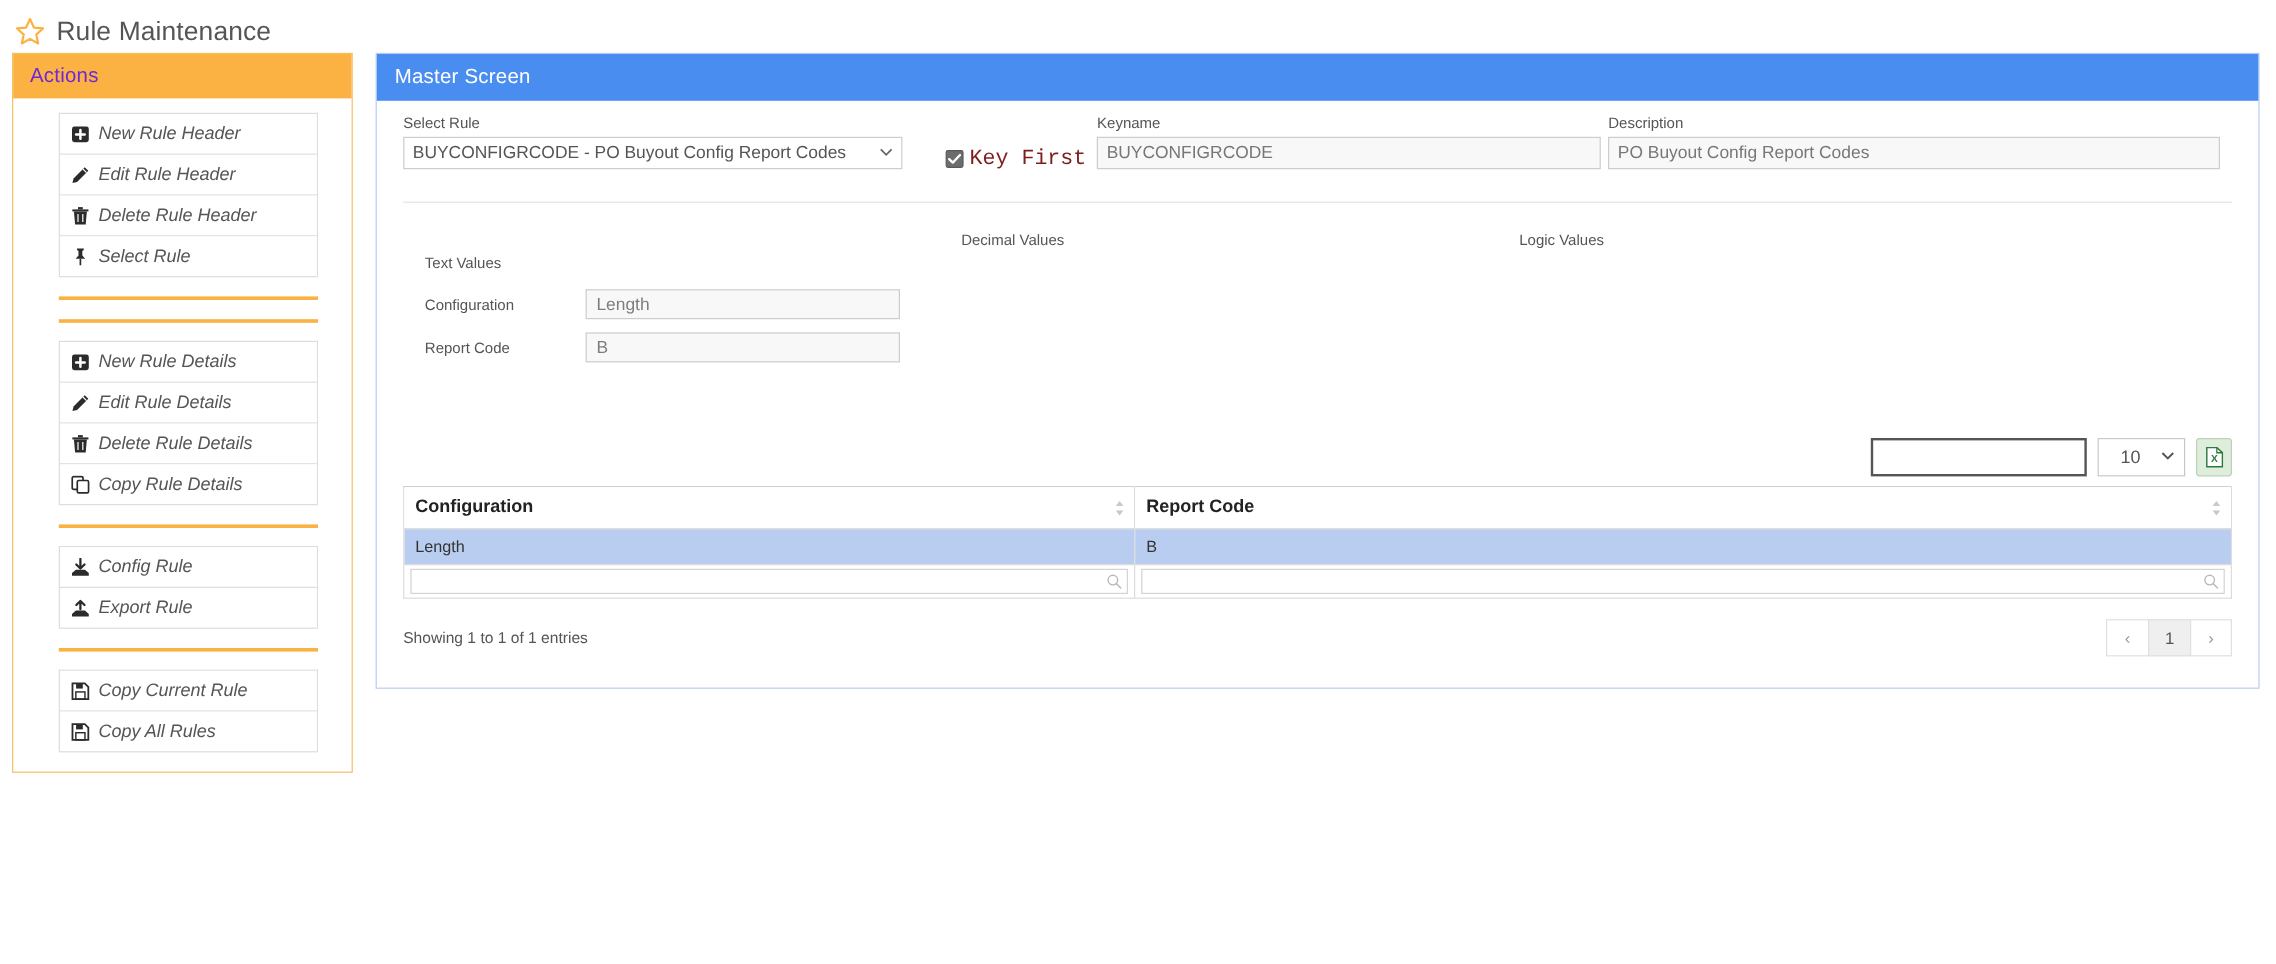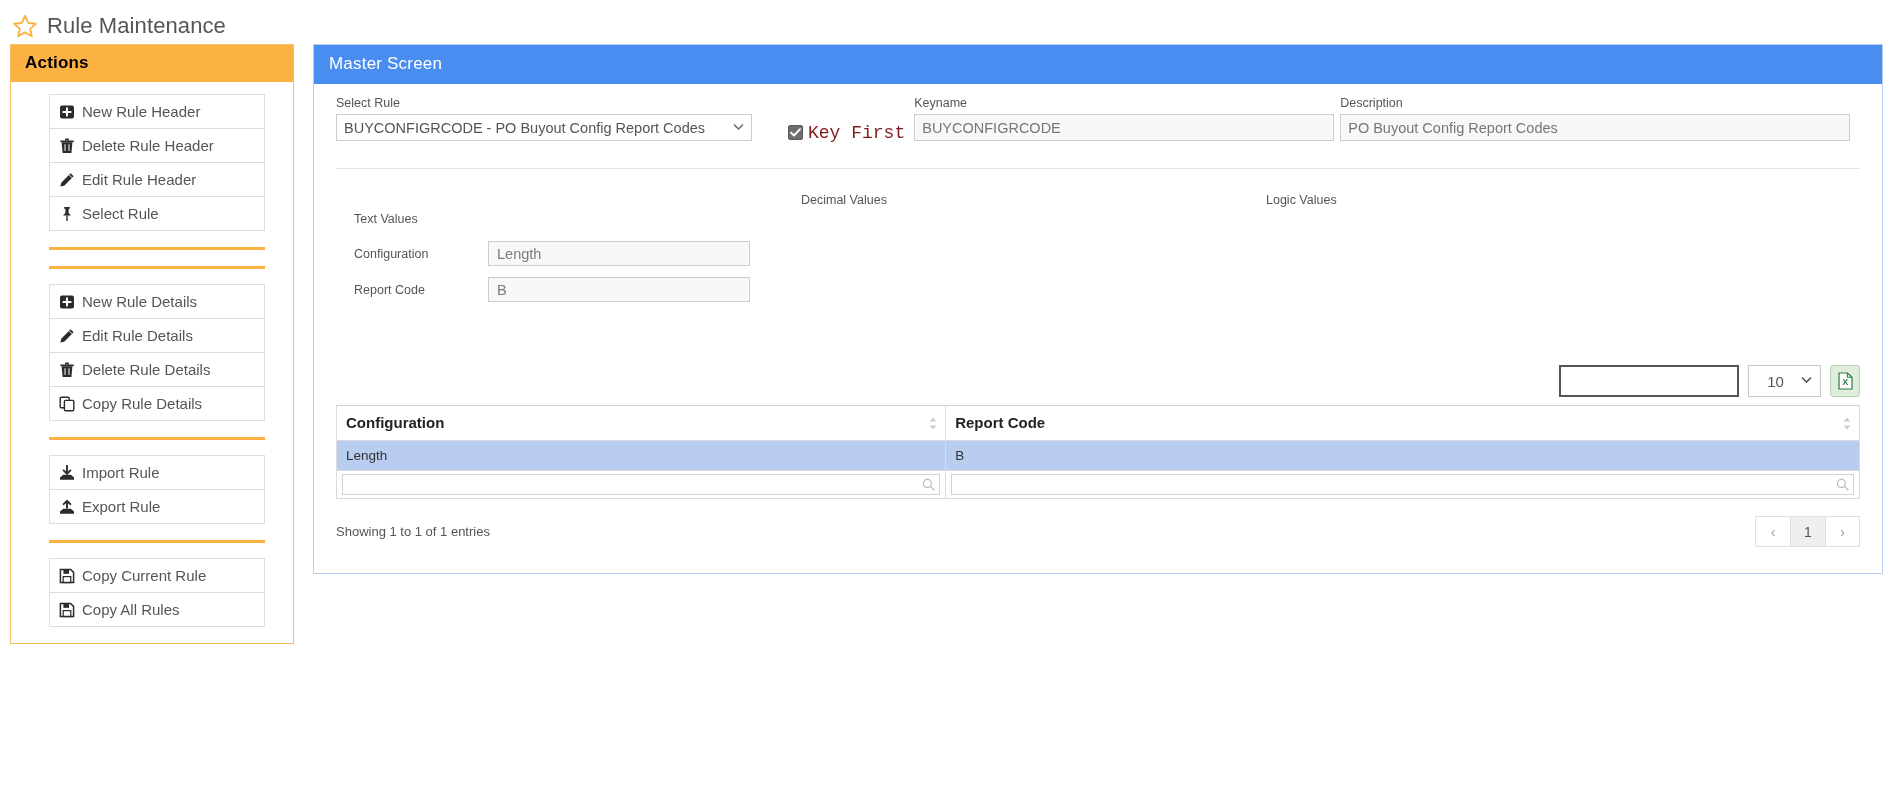--- a/index.html
+++ b/index.html
@@ -31,28 +31,27 @@
 
   
   #sidebar {
     width: 284px;
     border: 1px solid #f5bf63;
     background: #fff;
     margin-right: 19px;
   }
   #sidebar-header {
     background: #fbb243;
-    color: #000000;
+    color: #6d28d9;
     font-size: 17px;
     padding: 8px 0 9px 14px;
     letter-spacing: .2px;
-    font-weight: bold;
   }
   #sidebar-body { padding: 12px 28px 16px 38px; }
-  .action-group { border: 1px solid #ddd; border-bottom: none; }
+  .action-group { border: 1px solid #ddd; border-bottom: none; font-style: italic; }
   .action-item {
     display: flex; align-items: center;
     gap: 7px;
     border-bottom: 1px solid #ddd;
     padding: 8px 10px 8px 9px;
     font-size: 15px;
     color: #555;
     background: #fff;
     cursor: pointer;
     white-space: nowrap;
@@ -253,40 +252,40 @@
               <svg xmlns="http://www.w3.org/2000/svg" viewBox="0 0 16 16" class="ico">
                 <rect x="1" y="1.5" width="14" height="13" rx="2" fill="#2b2b2b"></rect>
                 <path d="M8 4.4 V11.6 M4.4 8 H11.6" stroke="#fff" stroke-width="2.1" stroke-linecap="round"></path>
               </svg>
             </span>
             <span>New Rule Header</span>
           </div>
           <div class="action-item">
             <span style="display: flex;">
               <svg xmlns="http://www.w3.org/2000/svg" viewBox="0 0 16 16" class="ico">
+                <path d="M11.6 1.3 L14.6 4.3 L5.2 13.7 L1.4 14.6 L2.3 10.8 Z" fill="#2b2b2b"></path>
+                <path d="M10.1 2.8 L13.1 5.8" stroke="#fff" stroke-width="1"></path>
+              </svg>
+            </span>
+            <span>Edit Rule Header</span>
+          </div>
+          <div class="action-item">
+            <span style="display: flex;">
+              <svg xmlns="http://www.w3.org/2000/svg" viewBox="0 0 16 16" class="ico">
                 <path d="M2.6 4.2 H13.4 L12.4 15 H3.6 Z" fill="#2b2b2b"></path>
                 <rect x="1.3" y="2.5" width="13.4" height="1.7" fill="#2b2b2b"></rect>
                 <rect x="6" y="0.6" width="4" height="1.9" fill="#2b2b2b"></rect>
                 <path d="M6 6.3 V12.9 M10 6.3 V12.9" stroke="#fff" stroke-width="1"></path>
               </svg>
             </span>
             <span>Delete Rule Header</span>
           </div>
           <div class="action-item">
             <span style="display: flex;">
               <svg xmlns="http://www.w3.org/2000/svg" viewBox="0 0 16 16" class="ico">
-                <path d="M11.6 1.3 L14.6 4.3 L5.2 13.7 L1.4 14.6 L2.3 10.8 Z" fill="#2b2b2b"></path>
-                <path d="M10.1 2.8 L13.1 5.8" stroke="#fff" stroke-width="1"></path>
-              </svg>
-            </span>
-            <span>Edit Rule Header</span>
-          </div>
-          <div class="action-item">
-            <span style="display: flex;">
-              <svg xmlns="http://www.w3.org/2000/svg" viewBox="0 0 16 16" class="ico">
                 <path d="M5.2 1 H10.8 V2.4 L9.6 3.2 V7 L12 9.6 H4 L6.4 7 V3.2 L5.2 2.4 Z" fill="#2b2b2b"></path>
                 <path d="M8 9.6 V15" stroke="#2b2b2b" stroke-width="1.4"></path>
               </svg>
             </span>
             <span>Select Rule</span>
           </div>
         </div>
         <div class="group-divider"></div>
         <div class="group-divider"></div>
         <div class="action-group">
@@ -331,21 +330,21 @@
         </div>
         <div class="group-divider"></div>
         <div class="action-group">
           <div class="action-item">
             <span style="display: flex;">
               <svg xmlns="http://www.w3.org/2000/svg" viewBox="0 0 16 16" class="ico">
                 <path d="M8 0.8 V7.2 M4.6 5.4 L8 8.8 L11.4 5.4" stroke="#2b2b2b" stroke-width="1.9" fill="none" stroke-linecap="round" stroke-linejoin="round"></path>
                 <path d="M1 12.6 L4.2 9.8 H11.8 L15 12.6 V14.8 H1 Z" fill="#2b2b2b"></path>
               </svg>
             </span>
-            <span>Import Rule</span>
+            <span>Config Rule</span>
           </div>
           <div class="action-item">
             <span style="display: flex;">
               <svg xmlns="http://www.w3.org/2000/svg" viewBox="0 0 16 16" class="ico">
                 <path d="M8 8.8 V2.4 M4.6 5.2 L8 1.8 L11.4 5.2" stroke="#2b2b2b" stroke-width="1.9" fill="none" stroke-linecap="round" stroke-linejoin="round"></path>
                 <path d="M1 12.6 L4.2 9.8 H11.8 L15 12.6 V14.8 H1 Z" fill="#2b2b2b"></path>
               </svg>
             </span>
             <span>Export Rule</span>
           </div>

